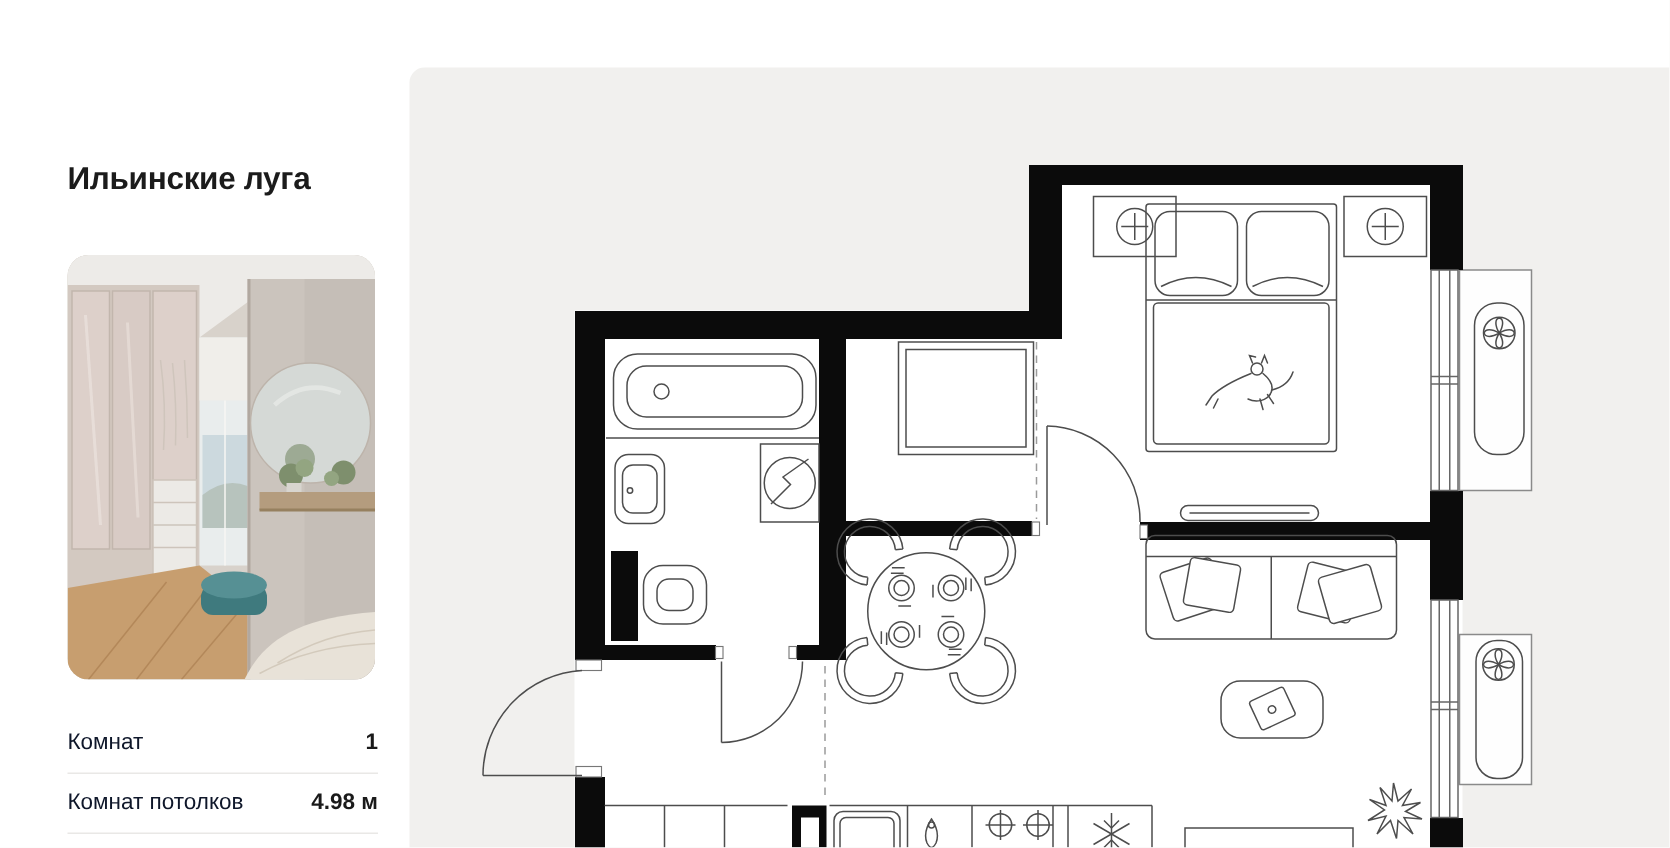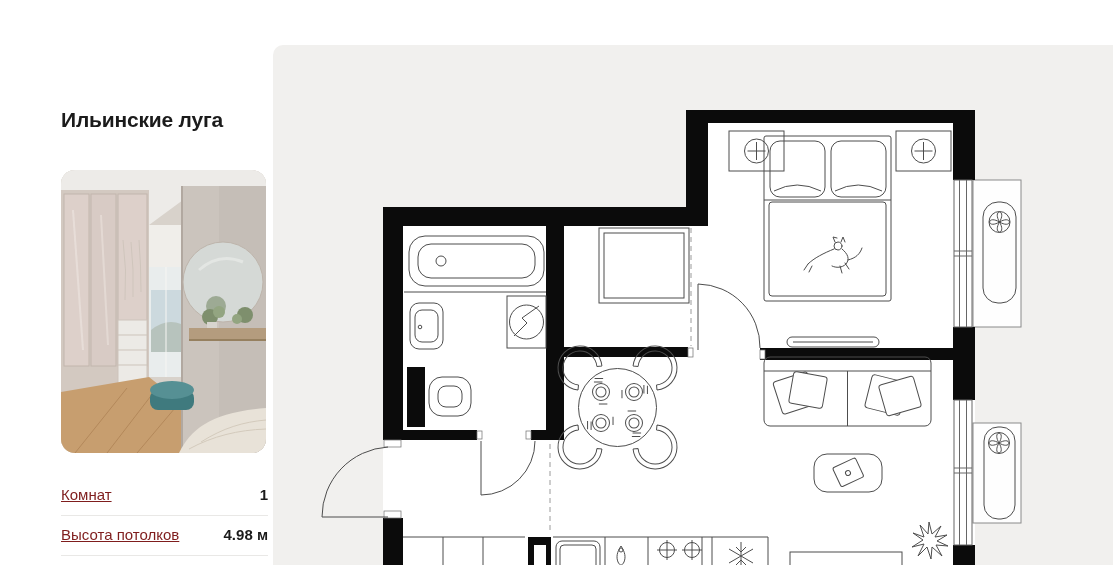--- a/index.html
+++ b/index.html
@@ -1,25 +1,25 @@
 <!DOCTYPE html>
 <html><head>
 <meta charset="utf-8">
 <style>
   html,body{margin:0;padding:0;width:1113px;height:565px;overflow:hidden;background:#ffffff;
     font-family:"Liberation Sans","DejaVu Sans",sans-serif;position:relative;}
-  .sidebar{position:absolute;left:16px;top:0;width:273px;height:565px;background:#ffffff;}
+  .sidebar{position:absolute;left:0;top:0;width:273px;height:565px;background:#ffffff;}
   .project-title{position:absolute;left:45px;top:108px;margin:0;font-size:21px;font-weight:700;
     color:#1b1b1b;letter-spacing:-0.2px;}
   .photo{position:absolute;left:45px;top:170px;width:205px;height:283px;border-radius:14px;
     overflow:hidden;background:#d8d2cb;}
   .details{position:absolute;left:45px;top:476px;width:207px;}
   .detail-row{display:flex;justify-content:space-between;align-items:baseline;
     padding:10px 0 12px 0;border-bottom:1px solid #e9e8e6;font-size:15px;}
-  .detail-label{color:#7f1d1d;text-decoration:underline;}
+  .detail-label{color:#0f172a;}
   .detail-value{font-weight:700;color:#1a1a1a;}
   .plan-panel{position:absolute;left:273px;top:45px;width:840px;height:520px;
     background:#f1f0ee;border-radius:10px 0 0 0;}
   .plan-panel svg{display:block;}
 </style>
 </head>
 <body>
 
 <div class="sidebar">
   <h1 class="project-title">Ильинские луга</h1>
@@ -76,21 +76,21 @@
       <path d="M128,279 C152,266 177,260 205,259" stroke="#d3cabc" fill="none"></path>
     </svg>
   </div>
 
   <div class="details">
     <div class="detail-row">
       <span class="detail-label">Комнат</span>
       <span class="detail-value">1</span>
     </div>
     <div class="detail-row">
-      <span class="detail-label">Высота потолков</span>
+      <span class="detail-label">Комнат потолков</span>
       <span class="detail-value">4.98 м</span>
     </div>
     <div class="detail-row">
       
       
     </div>
   </div>
 </div>
 
 <div class="plan-panel">

